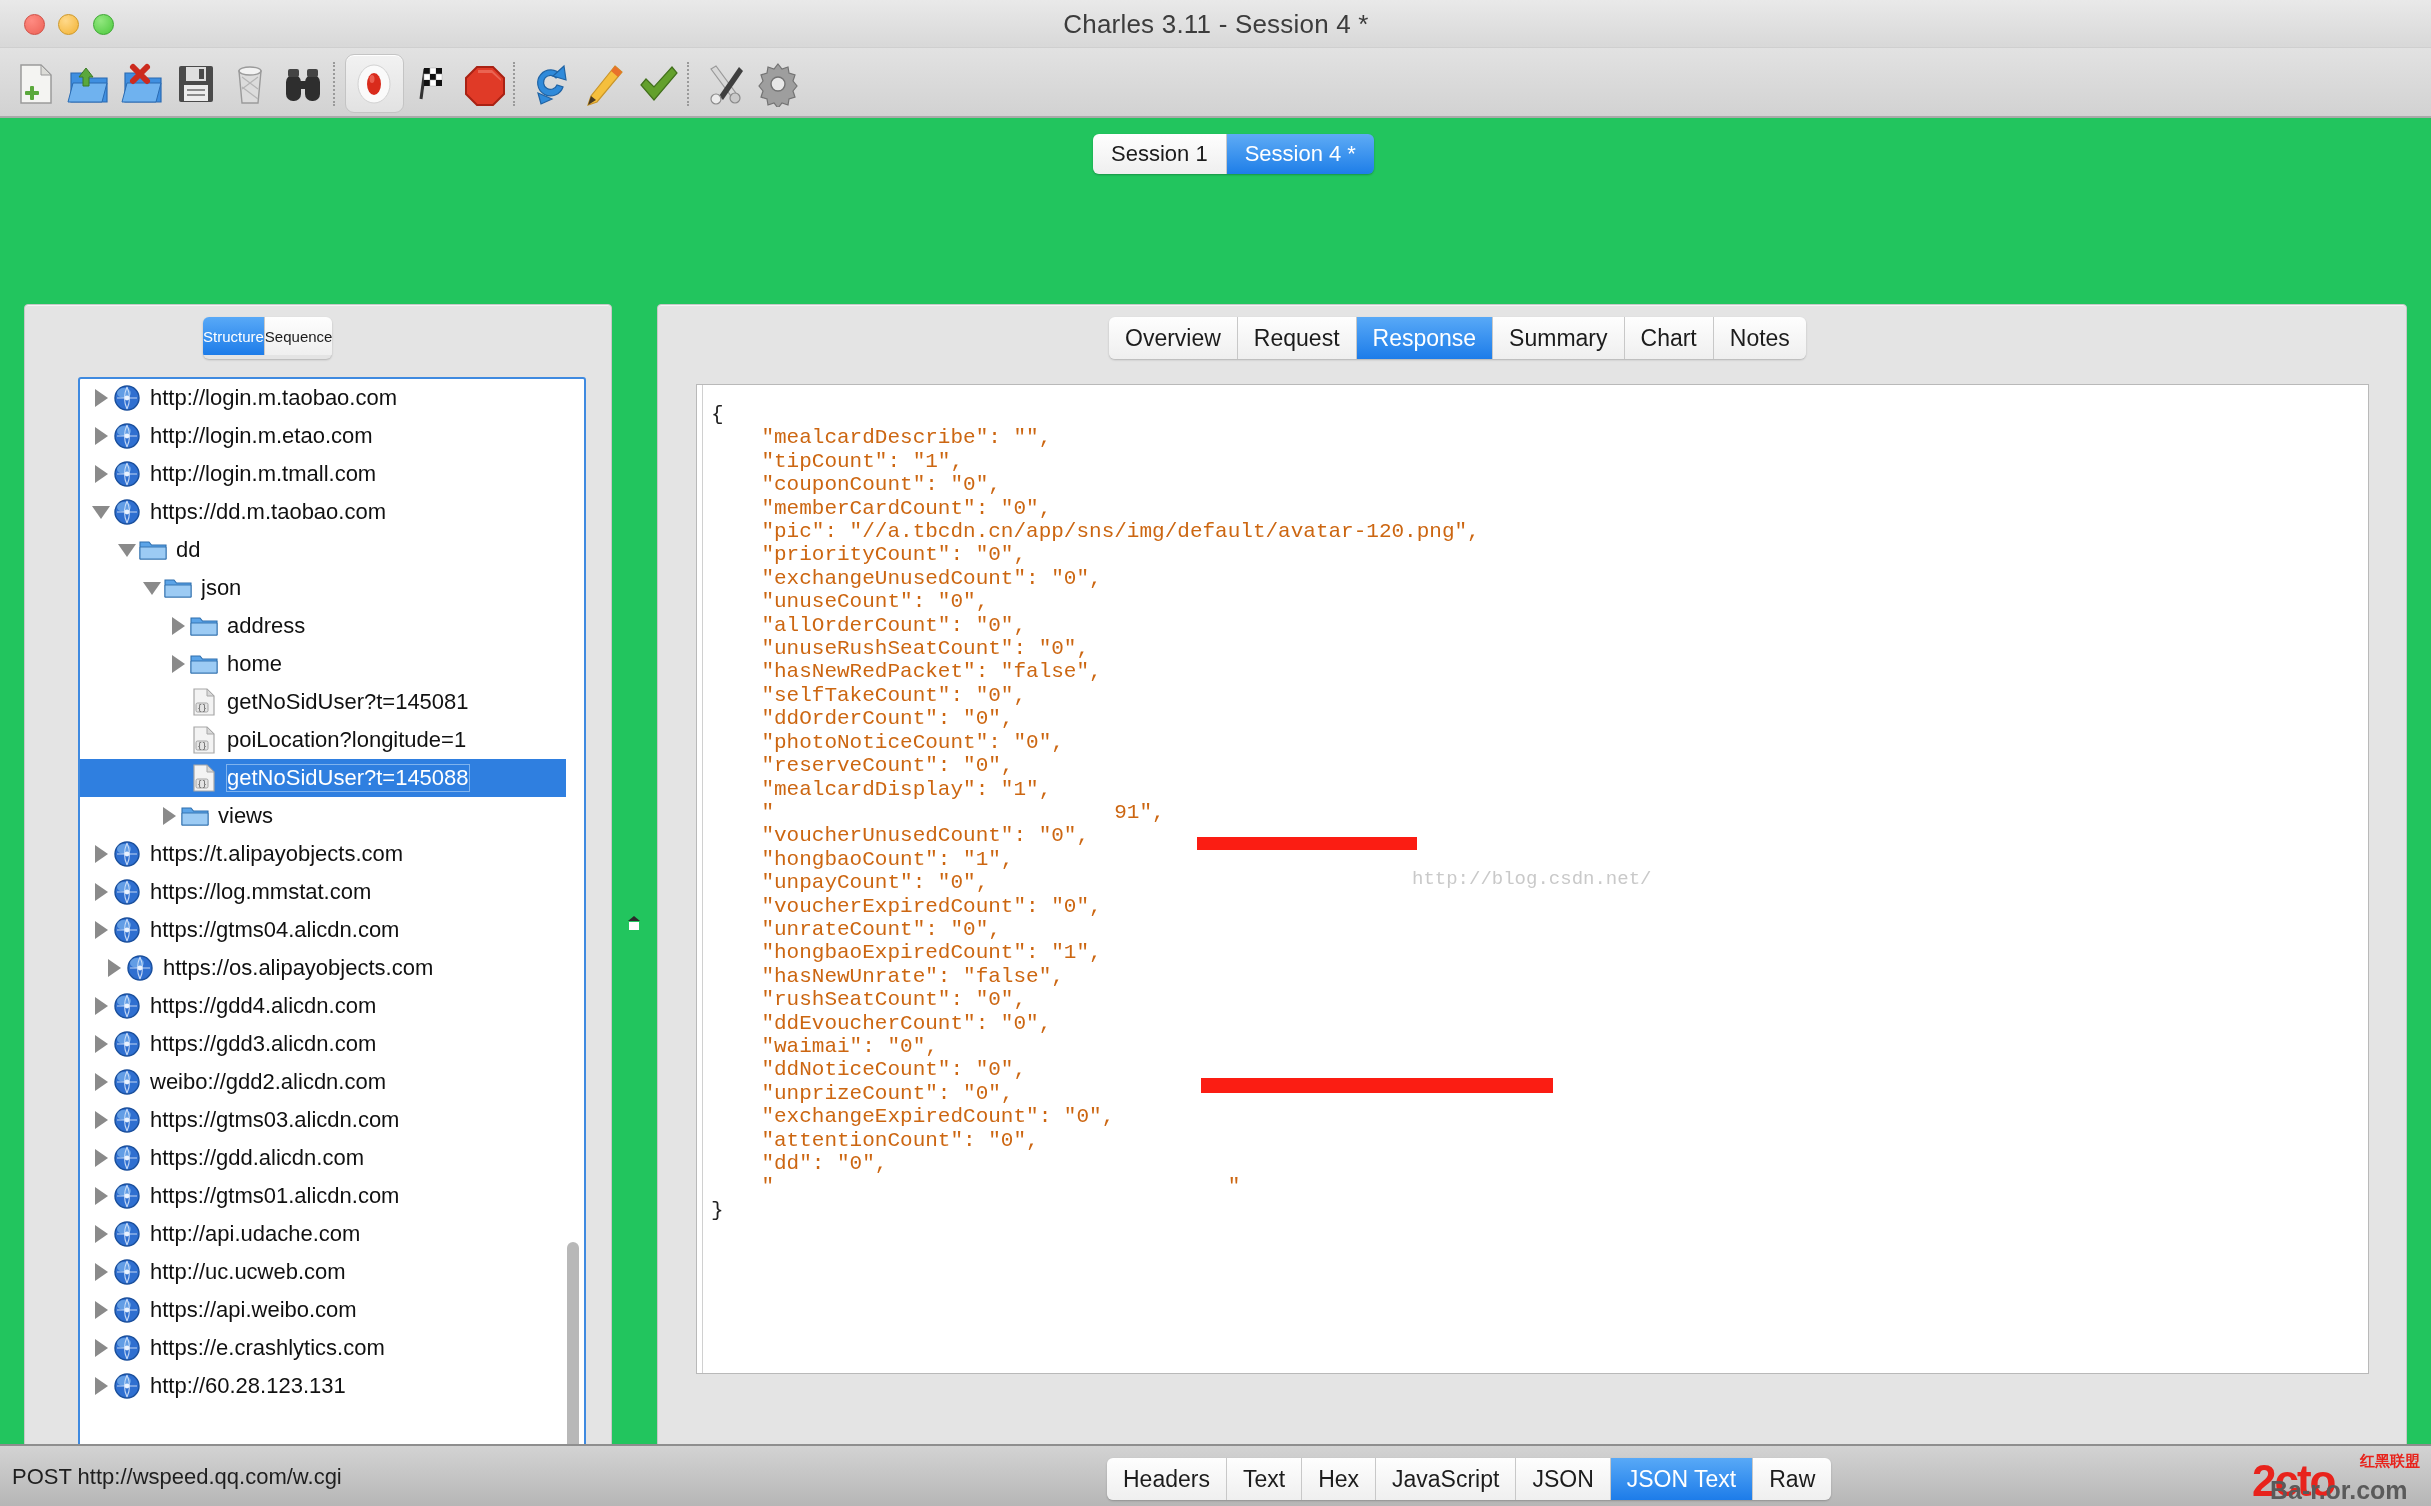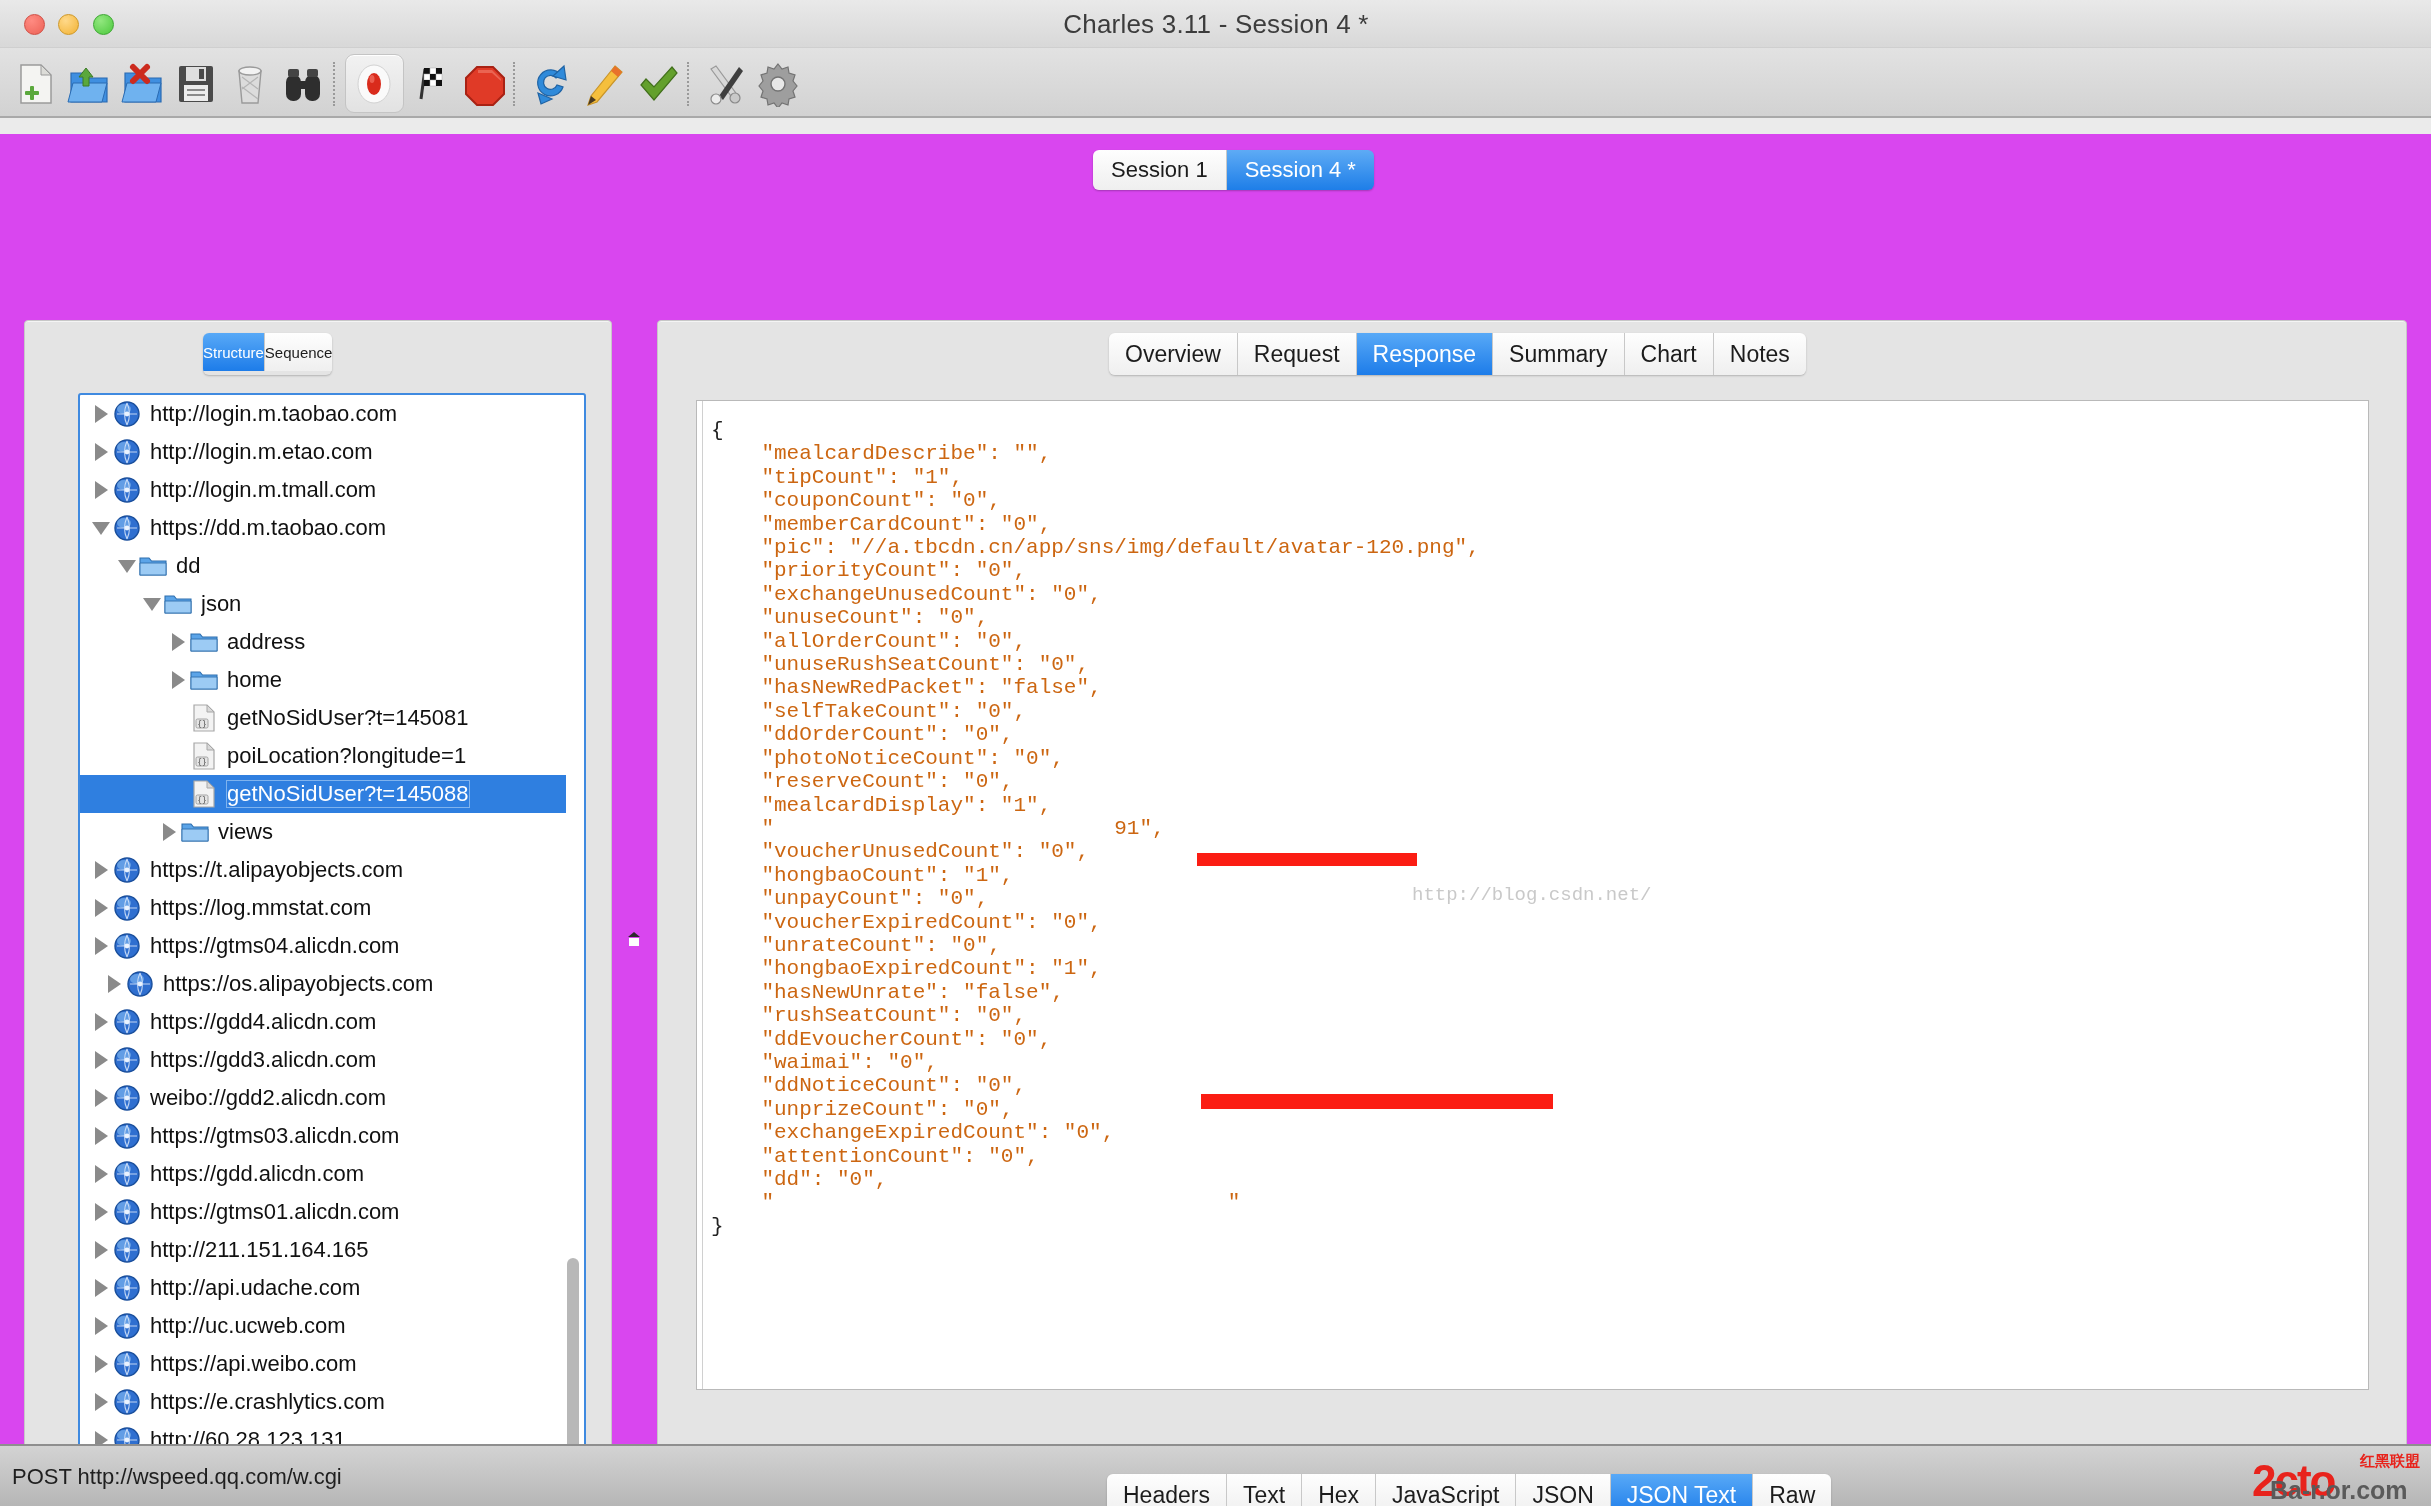--- a/index.html
+++ b/index.html
@@ -48,22 +48,21 @@
     border-radius:9px;
     background:linear-gradient(to bottom,#f2f2f2,#e2e2e2);
     border:1px solid #c4c4c4;
     box-shadow:inset 0 1px 0 #fff;
   }
   .tb-item svg{ display:block; }
 
   
   #content{
     position:absolute; left:0; top:118px; width:2432px; height:1327px;
-    background:#d946ef;
-    margin-top:16px;
+    background:#22c55e;
   }
 
   
   #session-tabs{
     position:absolute; left:1093px; top:16px;
     height:40px; display:flex;
     border-radius:6px; overflow:hidden;
     box-shadow:0 1px 2px rgba(0,0,0,.25);
   }
   .seg{
@@ -690,35 +689,20 @@
             <span class="node-icon">
               <svg width="28" height="28" viewBox="0 0 28 28">
                 <circle cx="14" cy="14" r="12" fill="#2f6fd0"></circle>
                 <circle cx="14" cy="14" r="12" fill="none" stroke="#1a4f9c" stroke-width="1.4"></circle>
                 <ellipse cx="11" cy="9" rx="7" ry="5" fill="#8cc3f5" opacity="0.55"></ellipse>
                 <path d="M4 14 h20 M14 3 q5 11 0 22 M14 3 q-5 11 0 22" stroke="#dce9fb" stroke-width="1.1" fill="none" opacity="0.85"></path>
                 <circle cx="14" cy="14" r="2.4" fill="#eaf3ff"></circle>
               </svg>
             </span>
             <span class="node-label">https://gtms01.alicdn.com</span>
-          </div>
-          <div class="tree-row" style="padding-left: 10px;">
-            <span class="twisty">
-              <span class="tri closed"></span>
-            </span>
-            <span class="node-icon">
-              <svg width="28" height="28" viewBox="0 0 28 28">
-                <circle cx="14" cy="14" r="12" fill="#2f6fd0"></circle>
-                <circle cx="14" cy="14" r="12" fill="none" stroke="#1a4f9c" stroke-width="1.4"></circle>
-                <ellipse cx="11" cy="9" rx="7" ry="5" fill="#8cc3f5" opacity="0.55"></ellipse>
-                <path d="M4 14 h20 M14 3 q5 11 0 22 M14 3 q-5 11 0 22" stroke="#dce9fb" stroke-width="1.1" fill="none" opacity="0.85"></path>
-                <circle cx="14" cy="14" r="2.4" fill="#eaf3ff"></circle>
-              </svg>
-            </span>
-            <span class="node-label">http://211.151.164.165</span>
           </div>
           <div class="tree-row" style="padding-left: 10px;">
             <span class="twisty">
               <span class="tri closed"></span>
             </span>
             <span class="node-icon">
               <svg width="28" height="28" viewBox="0 0 28 28">
                 <circle cx="14" cy="14" r="12" fill="#2f6fd0"></circle>
                 <circle cx="14" cy="14" r="12" fill="none" stroke="#1a4f9c" stroke-width="1.4"></circle>
                 <ellipse cx="11" cy="9" rx="7" ry="5" fill="#8cc3f5" opacity="0.55"></ellipse>

